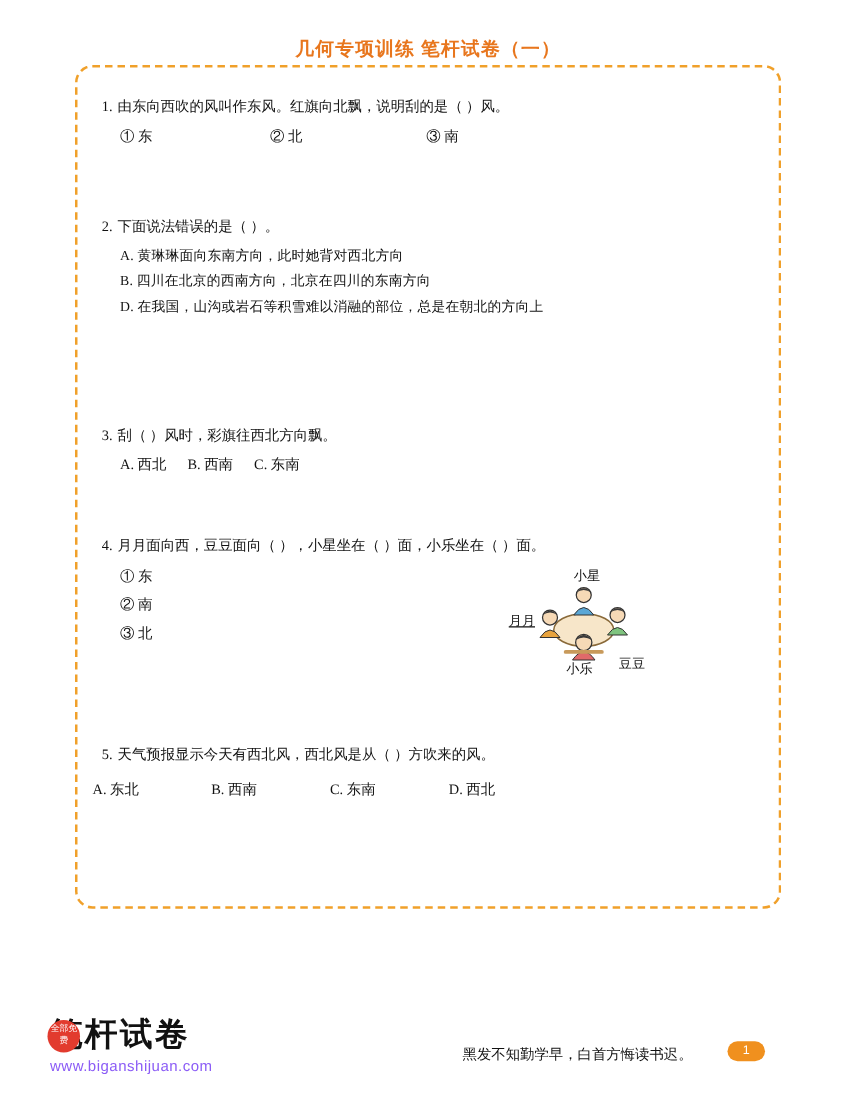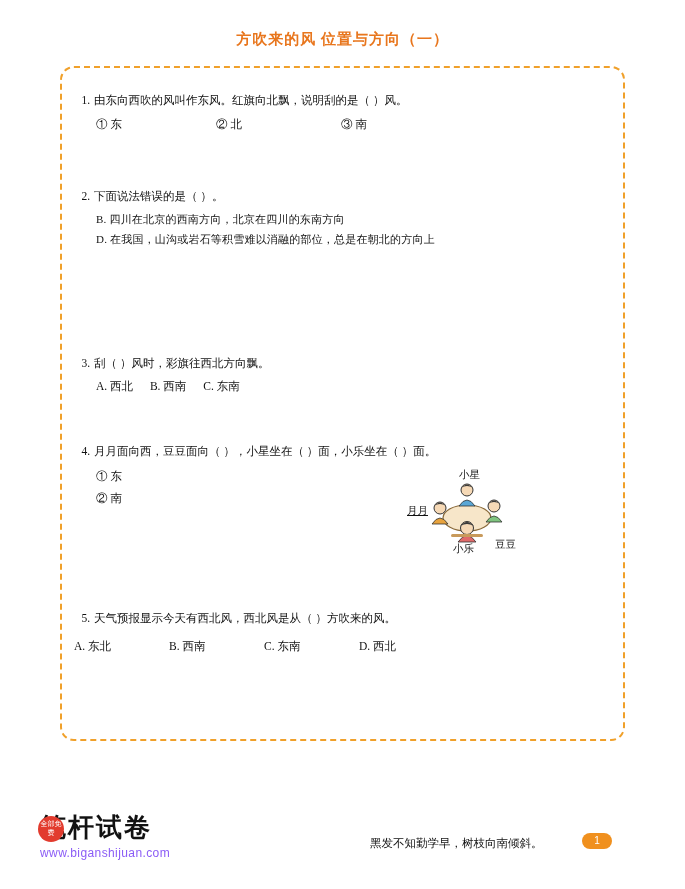--- a/index.html
+++ b/index.html
@@ -28,21 +28,21 @@
     text-align: center;
     font-size: 15px;
     font-weight: bold;
     color: #e8761d;
     letter-spacing: 1px;
     font-family: "Liberation Serif", serif;
   }
   .frame {
     position: absolute;
     left: 60px;
-    top: 66px;
+    top: 52px;
     width: 565px;
     height: 675px;
     border: 2px dashed #f0a02a;
     border-radius: 14px;
     box-sizing: border-box;
   }
   .q {
     position: absolute;
     left: 0;
     width: 100%;
@@ -187,55 +187,57 @@
   }
 
   
   svg.kids { display: block; }
 </style>
 </head>
 <body>
 
 <div class="page">
 
-  <div class="title">方吹来的风  位置与方向（一）</div>
+  <div class="title">几何专项训练  笔杆试卷（一）</div>
 
   <div class="frame">
 
     <div class="q" id="q1">
       <span class="qnum">1.</span><span class="qtext">由东向西吹的风叫作东风。红旗向北飘，说明刮的是（    ）风。</span>
       <div class="opts-row">
         <span class="opt-inline opt-w1">① 东</span>
         <span class="opt-inline opt-w2">② 北</span>
         <span class="opt-inline">③ 南</span>
       </div>
     </div>
 
     <div class="q" id="q2">
       <span class="qnum">2.</span><span class="qtext">下面说法错误的是（    ）。</span>
       <div class="opt-lines">
+        <div class="opt-line">A. 黄琳琳面向东南方向，此时她背对西北方向</div>
         <div class="opt-line">B. 四川在北京的西南方向，北京在四川的东南方向</div>
         <div class="opt-line">D. 在我国，山沟或岩石等积雪难以消融的部位，总是在朝北的方向上</div>
       </div>
     </div>
 
     <div class="q" id="q3">
       <span class="qnum">3.</span><span class="qtext">刮（    ）风时，彩旗往西北方向飘。</span>
       <div class="opt-inline-3">
         <span>A. 西北</span>
         <span>B. 西南</span>
         <span>C. 东南</span>
       </div>
     </div>
 
     <div class="q" id="q4">
       <span class="qnum">4.</span><span class="qtext">月月面向西，豆豆面向（    ），小星坐在（    ）面，小乐坐在（    ）面。</span>
       <div class="opt-stack">
         <div>① 东</div>
         <div>② 南</div>
+        <div>③ 北</div>
       </div>
     </div>
 
     <div class="illus">
       <div class="lbl lbl-top">小星</div>
       <div class="lbl lbl-left">月月</div>
       <div class="lbl lbl-right">豆豆</div>
       <div class="lbl lbl-bottom">小乐</div>
       <svg class="kids" width="120" height="90" viewBox="0 0 120 90">
 
@@ -280,16 +282,16 @@
     </div>
 
   </div>
 
   <div class="footer-brand">
     <div class="brand-badge">全部免费</div>
     <div class="brand-name">笔杆试卷</div>
     <div class="brand-url">www.biganshijuan.com</div>
   </div>
 
-  <div class="footer-quote">黑发不知勤学早，树枝向南倾斜。</div>
+  <div class="footer-quote">黑发不知勤学早，白首方悔读书迟。</div>
   <div class="page-num">1</div>
 
 </div>
 
 </body></html>

